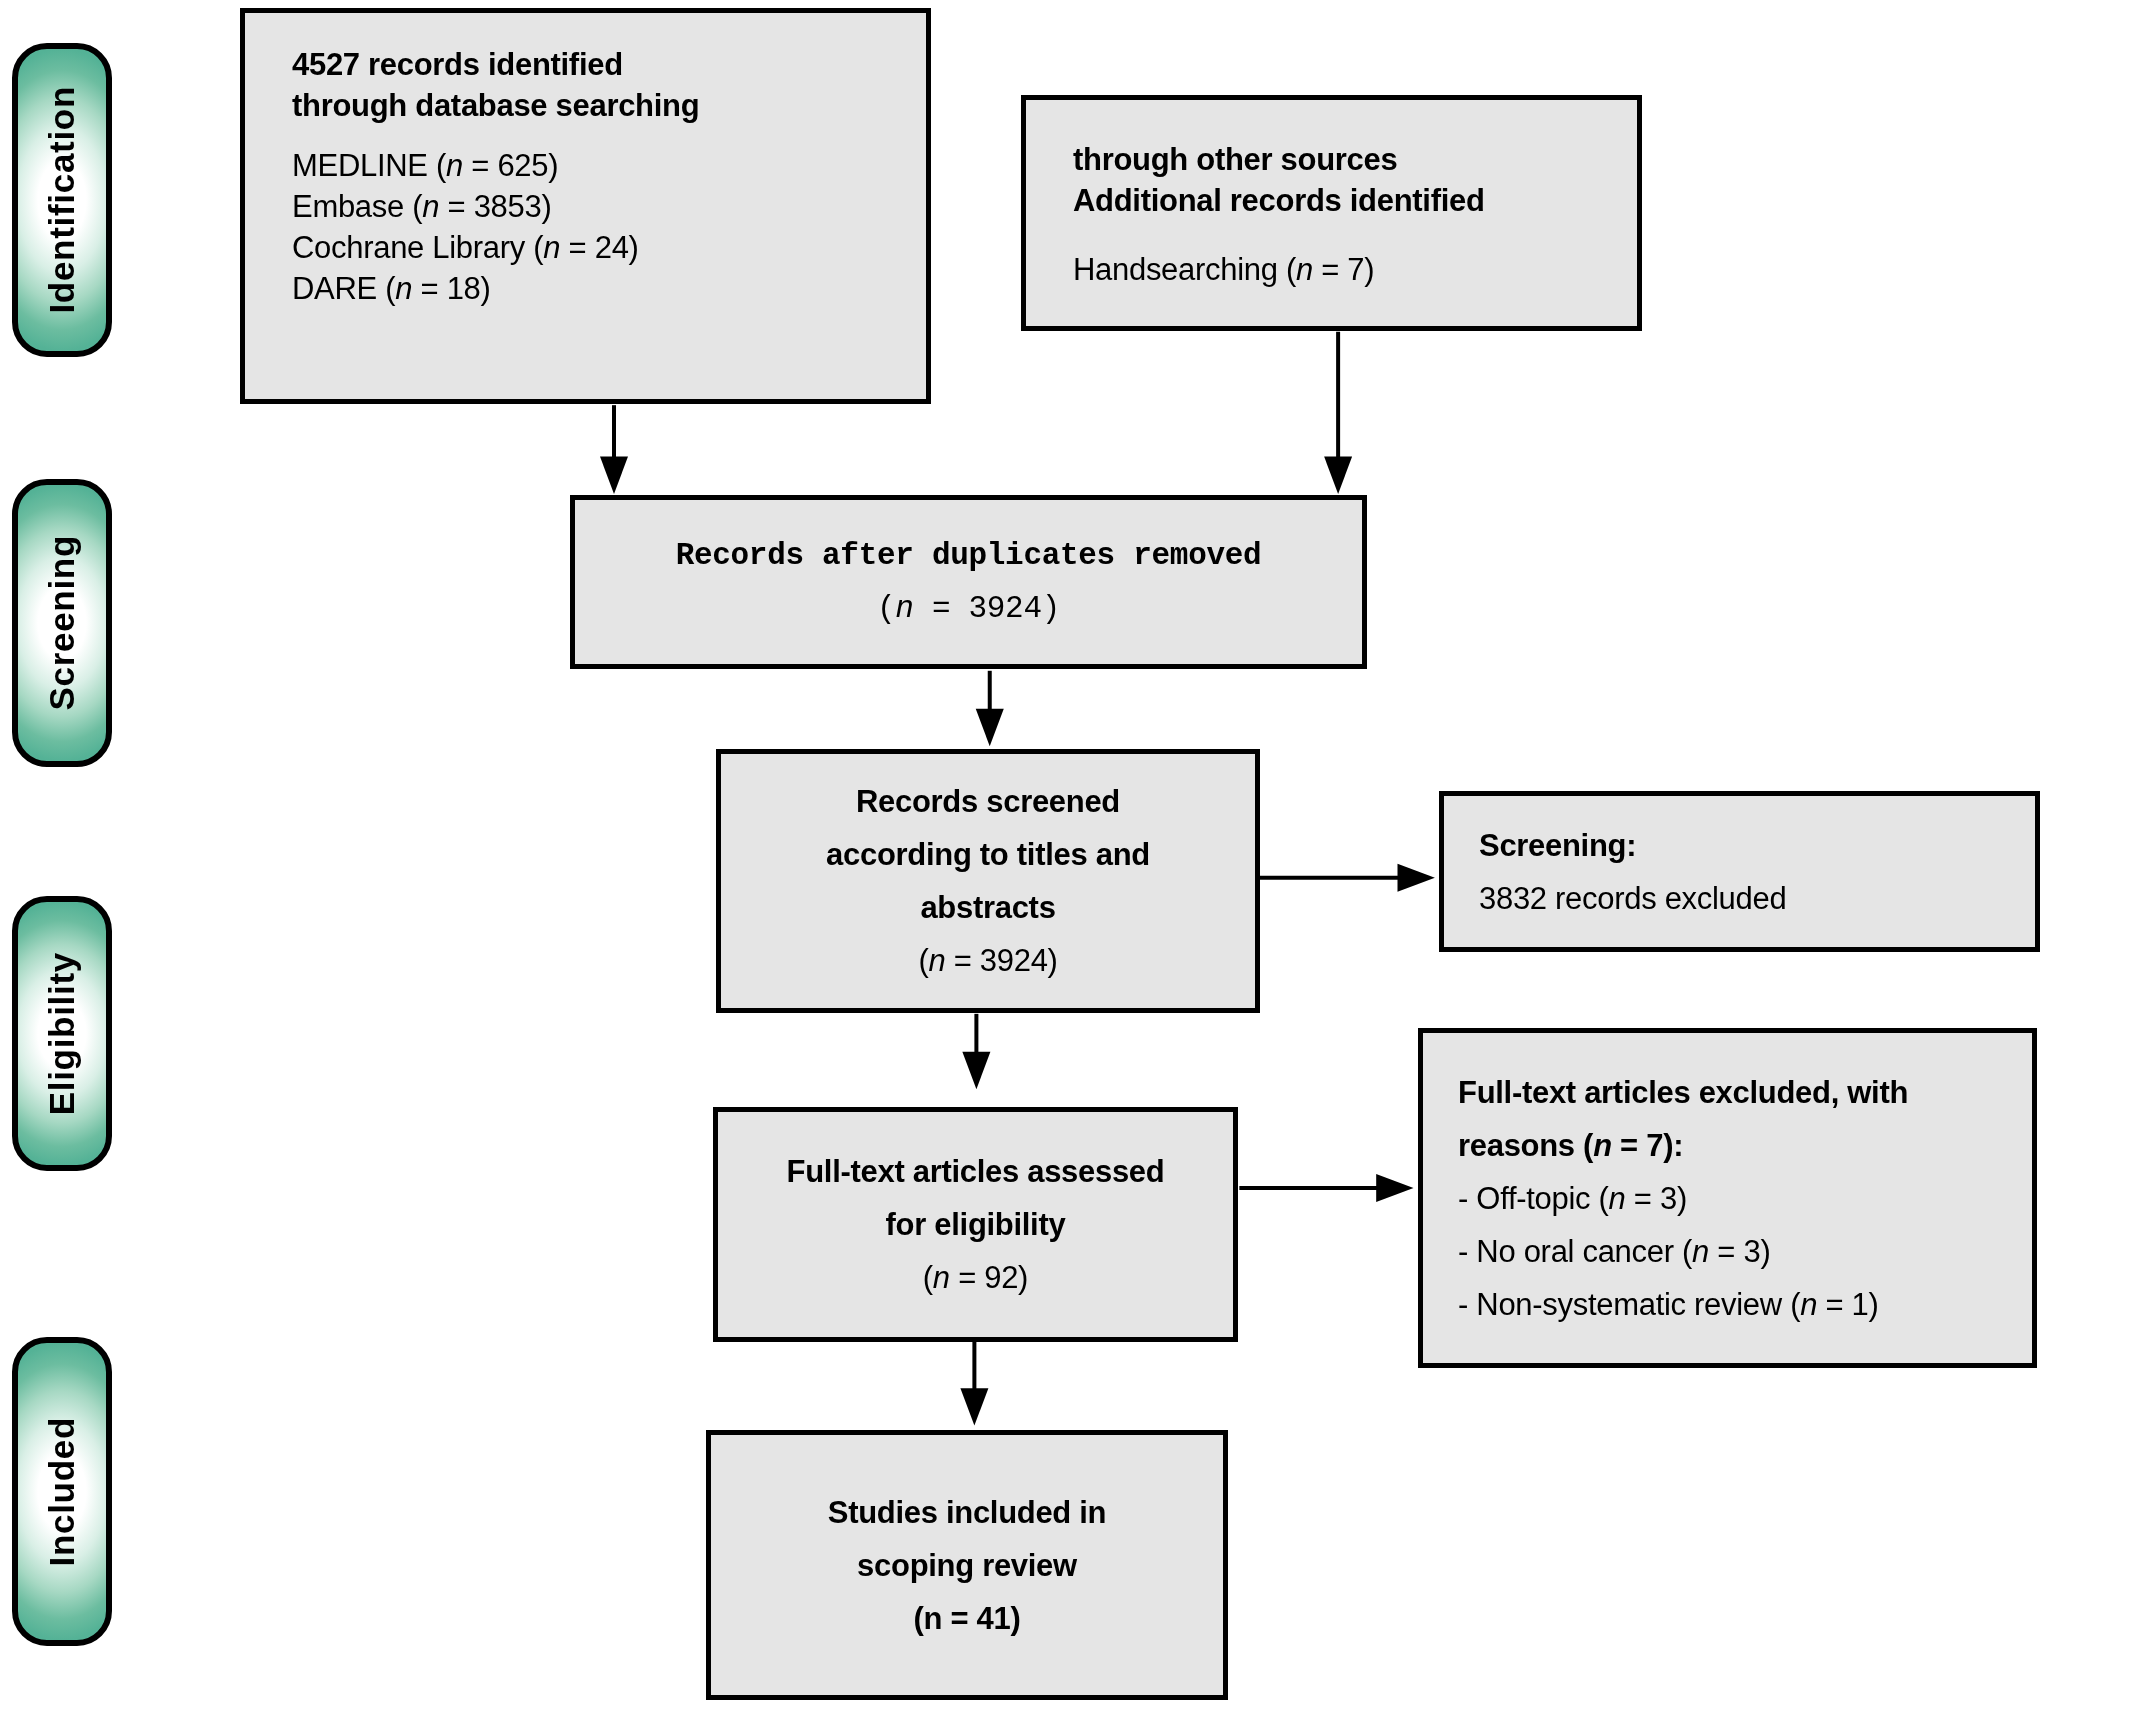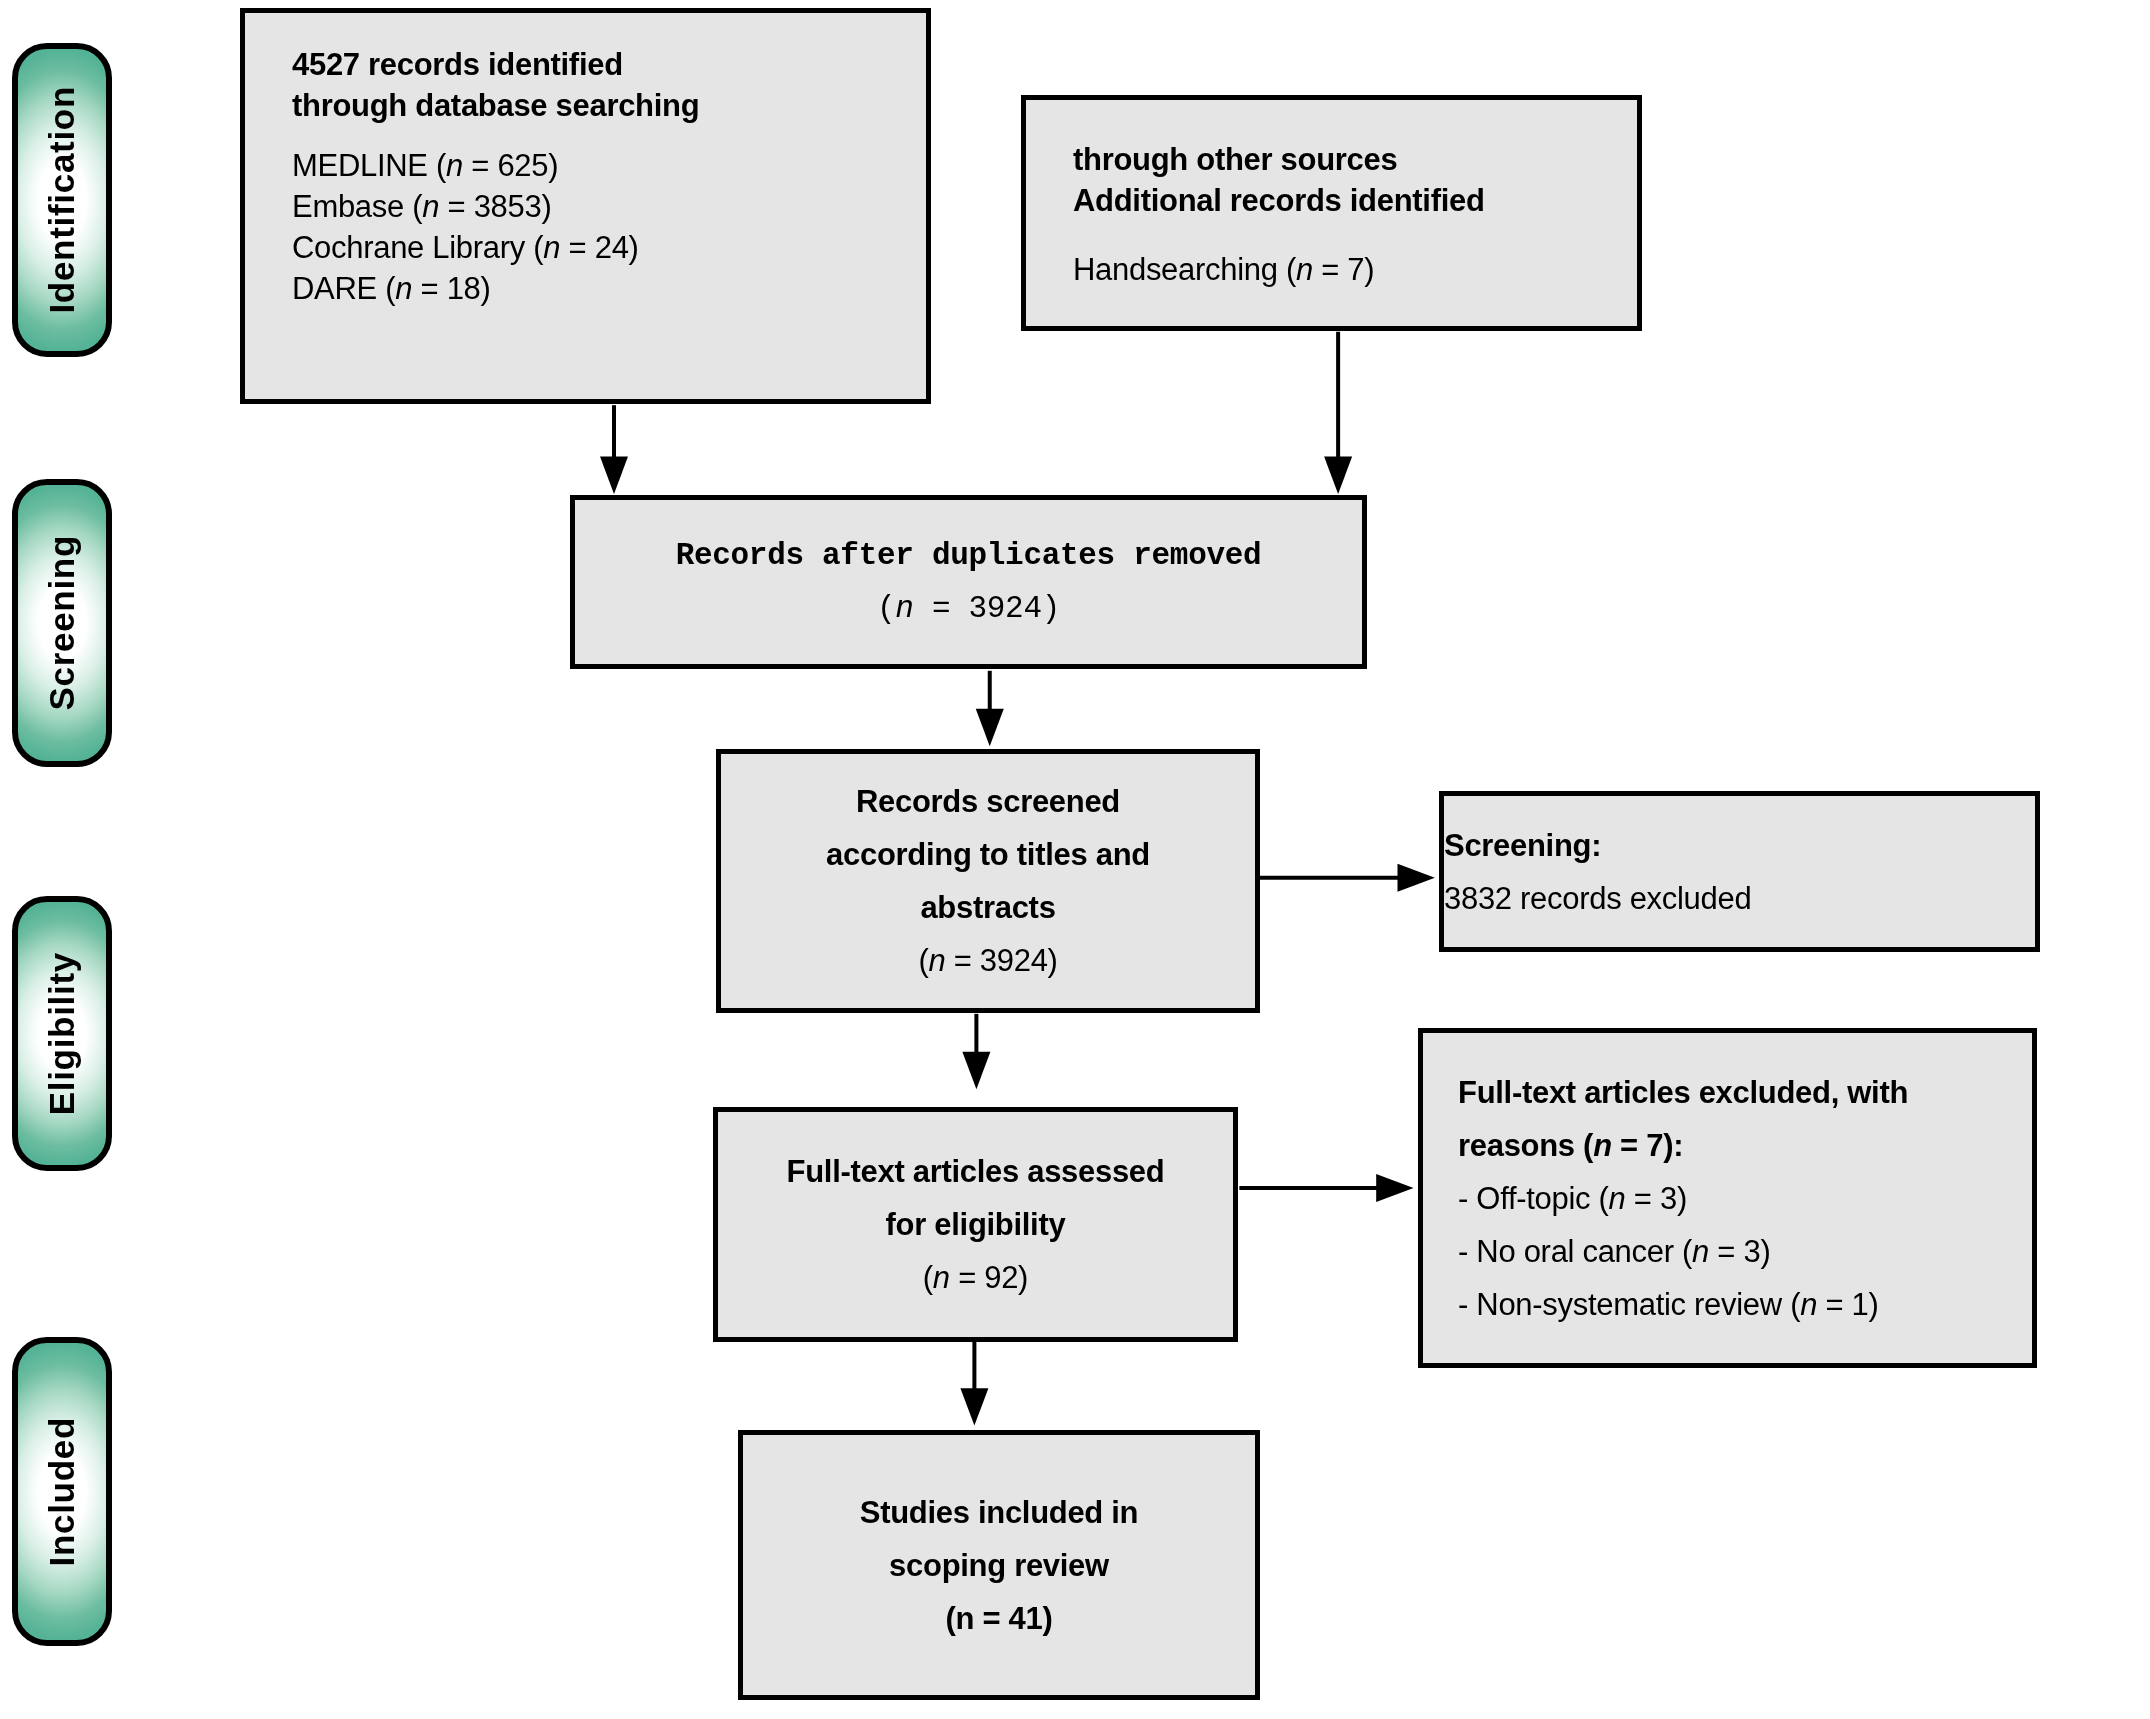--- a/index.html
+++ b/index.html
@@ -57,21 +57,21 @@
     line-height: 53px;
   }
   .box.vcenter {
     display: flex;
     flex-direction: column;
     justify-content: center;
     text-align: left;
     line-height: 53px;
   }
   .lh80 { line-height: 53px; margin-top: 16px; }
-  .lh90 { line-height: 60px; margin-left: 32px; }
+  .lh90 { line-height: 60px; }
   .gap28 { height: 18.7px; }
   .gap42 { height: 28px; }
   .nvar { font-style: italic; }
 
   
   .arrows {
     position: absolute;
     left: 0; top: 0;
     width: 2151px;
     height: 1720px;
@@ -151,21 +151,21 @@
     <div>(<i class="nvar">n</i> = 3924)</div>
   </div>
 
   <div class="box center" style="left:716px; top:749px; width:544px; height:264px;">
     <div class="bold">Records screened</div>
     <div class="bold">according to titles and</div>
     <div class="bold">abstracts</div>
     <div>(<i class="nvar">n</i> = 3924)</div>
   </div>
 
-  <div class="box vcenter" style="left:1439px; top:791px; width:601px; height:161px; ">
+  <div class="box vcenter" style="left:1439px; top:791px; width:601px; height:161px; padding-left:35px;">
     <div class="bold">Screening:</div>
     <div>3832 records excluded</div>
   </div>
 
   <div class="box center lh80" style="left:713px; top:1091px; width:525px; height:235px;">
     <div class="bold">Full-text articles assessed</div>
     <div class="bold">for eligibility</div>
     <div>(<i class="nvar">n</i> = 92)</div>
   </div>
 

